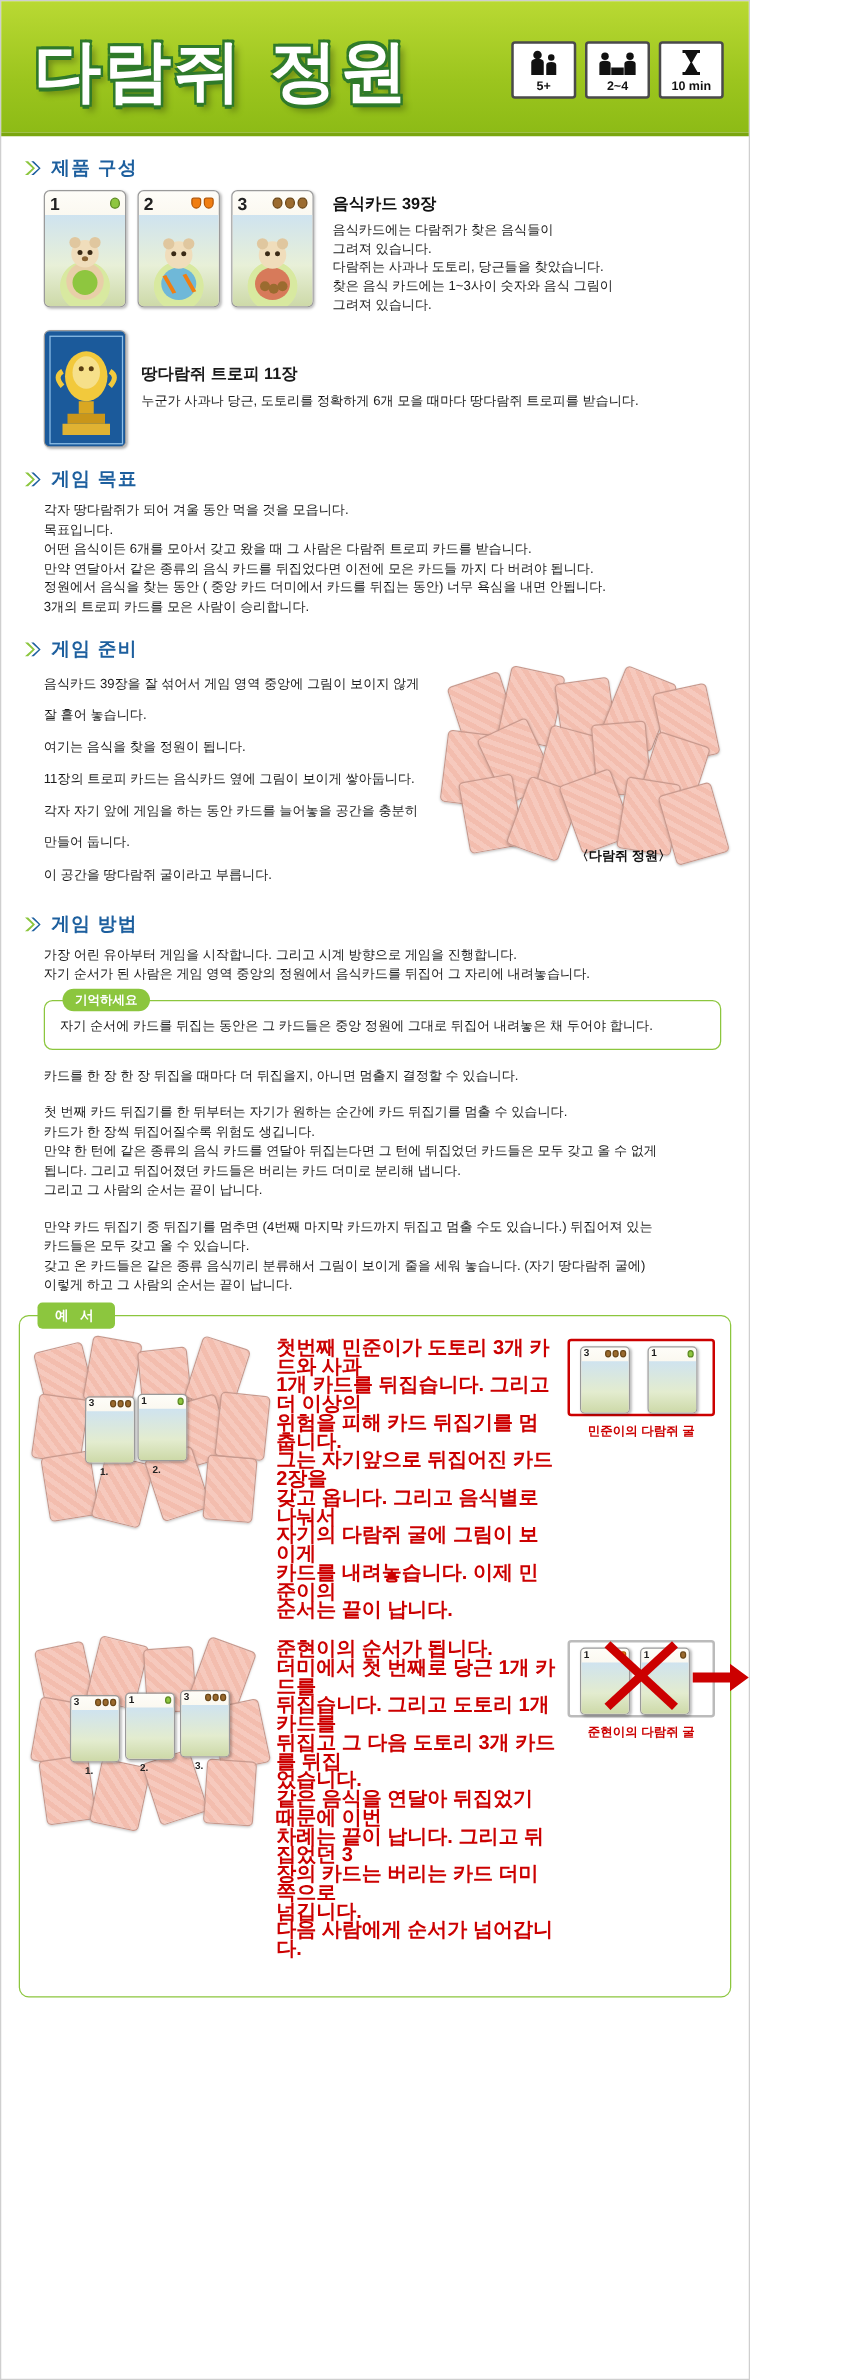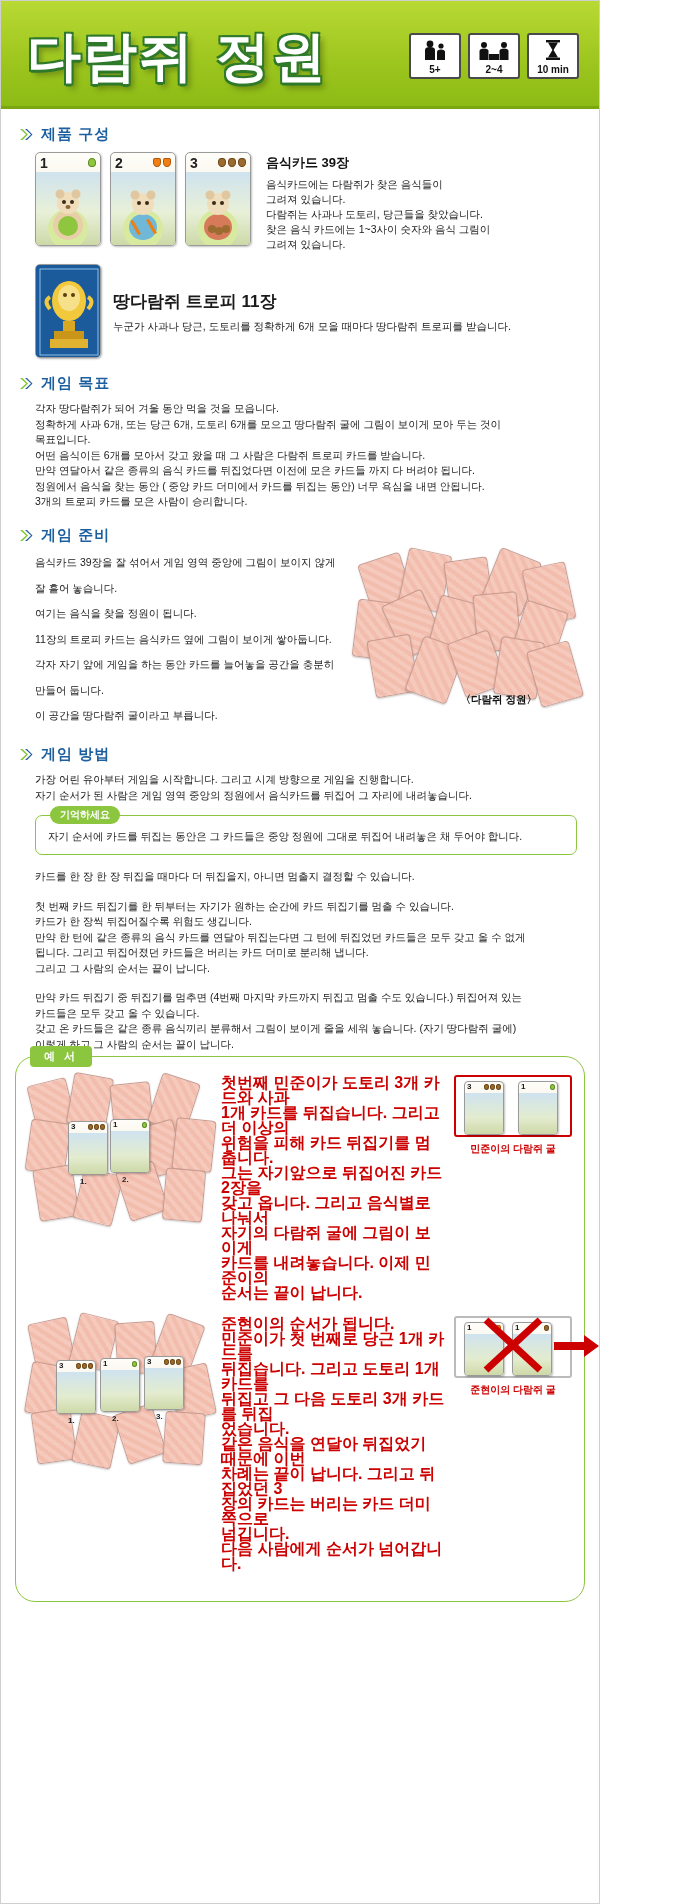--- a/index.html
+++ b/index.html
@@ -131,21 +131,21 @@
     width:66px; height:94px;
     border:1px solid #9a9a9a;
     border-radius:5px;
     background:linear-gradient(#2f6fb0,#174f8d);
     position:relative;
     overflow:hidden;
     box-shadow:1px 1px 2px rgba(0,0,0,.3);
     flex:0 0 auto;
   }
   .trophy-text { padding-top:26px; }
-  .trophy-text h3 { margin:0 0 6px; font-size:17px; font-weight:bold; }
+  .trophy-text h3 { margin:0 0 6px; font-size:13px; font-weight:bold; }
   .trophy-text p { margin:0; font-size:10.5px; line-height:15px; }
 
   
   .tblock { padding:0 22px 0 34px; }
   .tblock p { margin:0; font-size:10.5px; line-height:15.5px; }
 
   
   .prep { position:relative; padding:0 22px 0 34px; min-height:150px; }
   .prep .txt { width:320px; }
   .pile {
@@ -185,23 +185,23 @@
     color:#ffffff;
     font-size:10px;
     font-weight:bold;
     padding:2px 10px;
     border-radius:9px;
   }
   .remember p { margin:0; font-size:10.5px; line-height:15px; }
 
   
   .example {
-    margin:4px 14px 18px 14px;
+    margin:15px 14px 18px 14px;
     border:1.5px solid #8cc63e;
-    border-radius:20px;
+    border-radius:8px;
     padding:18px 12px 14px;
     position:relative;
   }
   .example .tag {
     position:absolute;
     left:14px; top:-11px;
     background:#8cc63e;
     color:#fff;
     font-size:11px;
     font-weight:bold;
@@ -426,21 +426,20 @@
     <span class="arrow">
       <svg width="15" height="15" viewBox="0 0 15 15">
         <path d="M1 2 L7 7.5 L1 13 L3.5 13 L9 7.5 L3.5 2 Z" fill="#8cc63e"></path>
         <path d="M6 2 L12 7.5 L6 13 L8 13 L13.5 7.5 L8 2 Z" fill="#1d5f9e"></path>
       </svg>
     </span>
     <span class="t">게임 목표</span>
   </div>
   <div class="tblock">
     <p>각자 땅다람쥐가 되어 겨울 동안 먹을 것을 모읍니다.</p>
-    <p>정확하게 사과 6개, 또는 당근 6개, 도토리 6개를 모으고 땅다람쥐 굴에 그림이 보이게 모아 두는 것이</p>
     <p>목표입니다.</p>
     <p>어떤 음식이든 6개를 모아서 갖고 왔을 때 그 사람은 다람쥐 트로피 카드를 받습니다.</p>
     <p>만약 연달아서 같은 종류의 음식 카드를 뒤집었다면 이전에 모은 카드들 까지 다 버려야 됩니다.</p>
     <p>정원에서 음식을 찾는 동안 ( 중앙 카드 더미에서 카드를 뒤집는 동안) 너무 욕심을 내면 안됩니다.</p>
     <p>3개의 트로피 카드를 모은 사람이 승리합니다.</p>
   </div>
 
   <div class="sec-head">
     <span class="arrow">
       <svg width="15" height="15" viewBox="0 0 15 15">
@@ -630,21 +629,21 @@
             <span class="pip acorn"></span>
             <span class="pip acorn"></span>
           </div>
           <div class="art"></div>
         </div>
         <div class="mini-label" style="left:128px; top:96px">3.</div>
       </div>
 
       <div class="ex-text">
         <div>준현이의 순서가 됩니다.</div>
-        <div>민준이가 첫 번째로 당근 1개 카드를</div>
+        <div>더미에서 첫 번째로 당근 1개 카드를</div>
         <div>뒤집습니다. 그리고 도토리 1개 카드를</div>
         <div>뒤집고 그 다음 도토리 3개 카드를 뒤집</div>
         <div>었습니다.</div>
         <div>같은 음식을 연달아 뒤집었기 때문에 이번</div>
         <div>차례는 끝이 납니다. 그리고 뒤집었던 3</div>
         <div>장의 카드는 버리는 카드 더미쪽으로</div>
         <div>넘깁니다.</div>
         <div>다음 사람에게 순서가 넘어갑니다.</div>
       </div>
 

